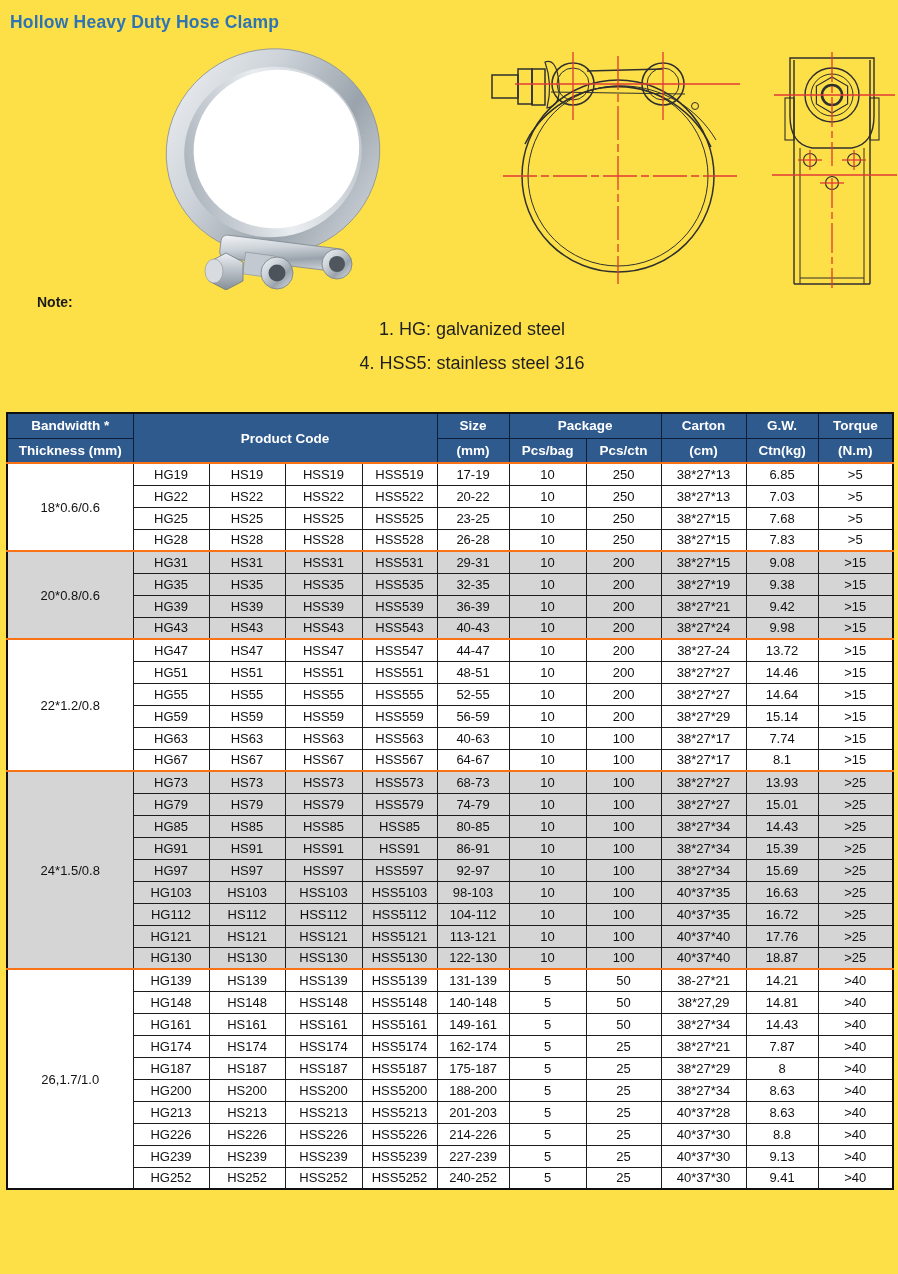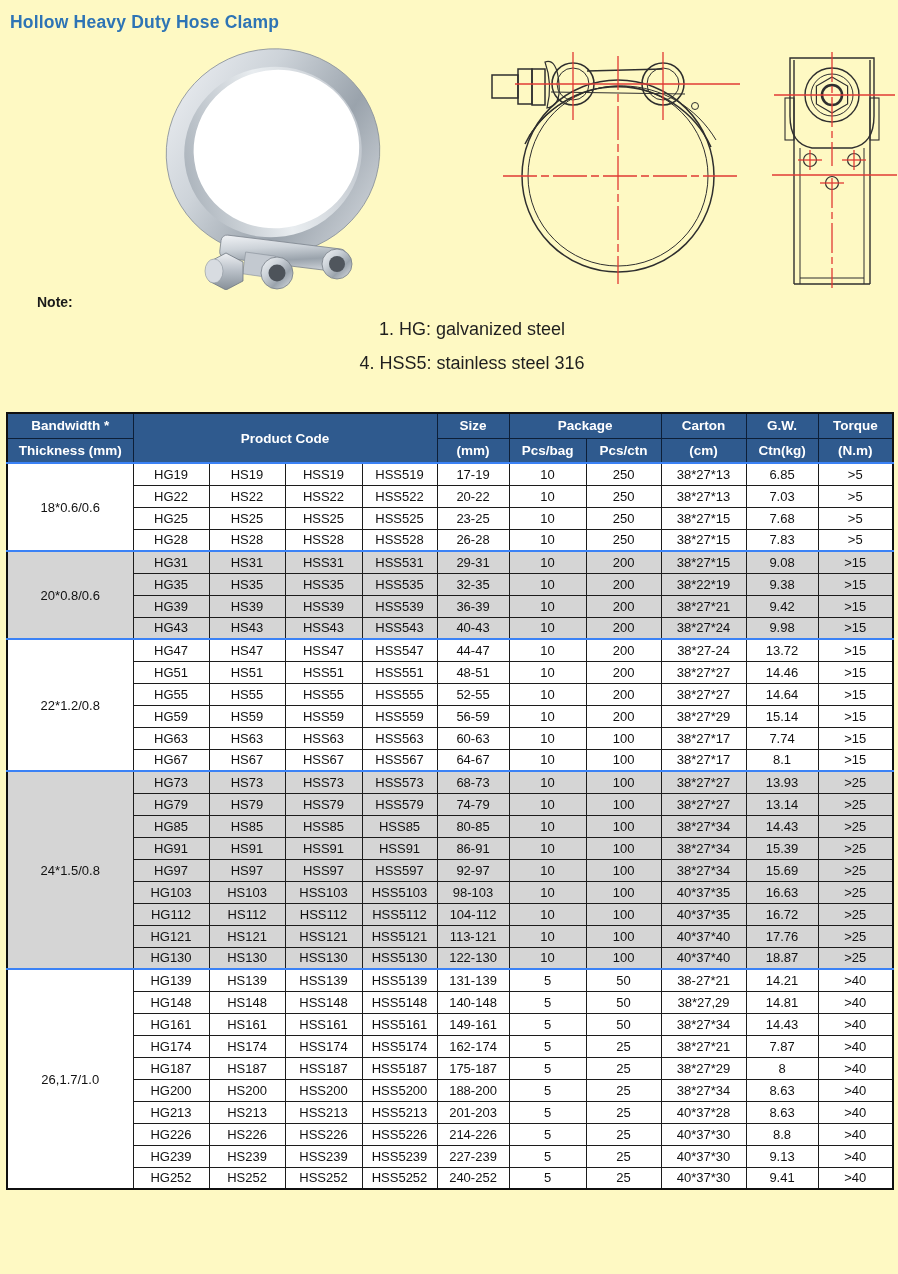--- a/index.html
+++ b/index.html
@@ -1,18 +1,18 @@
 <!DOCTYPE html>
 <html><head>
 <meta charset="utf-8">
 <style>
   * { box-sizing: border-box; margin: 0; padding: 0; }
   html,body { background:#ffffff; }
   body { font-family:"Liberation Sans", sans-serif; }
-  .page { position:relative; width:898px; height:1274px; background:#fef9c3; overflow:hidden; }
+  .page { position:relative; width:898px; height:1274px; background:#fde047; overflow:hidden; }
 
   .page-title {
     position:absolute; left:10px; top:12px;
     font-size:17.5px; font-weight:bold; color:#2E74B5; letter-spacing:0.2px;
   }
 
   .figures { position:absolute; left:0; top:40px; width:898px; height:252px; }
   .fig { position:absolute; top:0; }
   .fig-photo { left:148px; width:256px; height:250px; }
   .fig-front { left:487px; top:4px; width:258px; height:245px; }
@@ -31,21 +31,21 @@
     background:#2F5A8E; color:#ffffff; font-weight:bold;
     font-size:13.5px; border:1px solid #0d1f38; height:25px; text-align:center;
     padding:0 1px;
   }
   table.spec td {
     border:1px solid #1c1c1c; text-align:center; vertical-align:middle;
     font-size:13px; color:#111111; height:22px; padding:0 1px; background:#ffffff;
     overflow:hidden; white-space:nowrap;
   }
   table.spec tr.shaded td { background:#D5D5D5; }
-  table.spec tr.group-first td { border-top:2px solid #3b82f6; }
+  table.spec tr.group-first td { border-top:2px solid #f97316; }
   td.bandwidth-cell { font-size:13px; }
 </style>
 </head>
 <body>
 
 <div class="page">
 
   <div class="page-title">Hollow Heavy Duty Hose Clamp</div>
 
   <div class="figures">
@@ -252,21 +252,21 @@
           <td>&gt;15</td>
         </tr>
         <tr class="shaded">
           <td>HG35</td>
           <td>HS35</td>
           <td>HSS35</td>
           <td>HSS535</td>
           <td>32-35</td>
           <td>10</td>
           <td>200</td>
-          <td>38*22*19</td>
+          <td>38*27*19</td>
           <td>9.38</td>
           <td>&gt;15</td>
         </tr>
         <tr class="shaded">
           <td>HG39</td>
           <td>HS39</td>
           <td>HSS39</td>
           <td>HSS539</td>
           <td>36-39</td>
           <td>10</td>
@@ -334,21 +334,21 @@
           <td>200</td>
           <td>38*27*29</td>
           <td>15.14</td>
           <td>&gt;15</td>
         </tr>
         <tr class="">
           <td>HG63</td>
           <td>HS63</td>
           <td>HSS63</td>
           <td>HSS563</td>
-          <td>60-63</td>
+          <td>40-63</td>
           <td>10</td>
           <td>100</td>
           <td>38*27*17</td>
           <td>7.74</td>
           <td>&gt;15</td>
         </tr>
         <tr class="">
           <td>HG67</td>
           <td>HS67</td>
           <td>HSS67</td>
@@ -375,21 +375,21 @@
         </tr>
         <tr class="shaded">
           <td>HG79</td>
           <td>HS79</td>
           <td>HSS79</td>
           <td>HSS579</td>
           <td>74-79</td>
           <td>10</td>
           <td>100</td>
           <td>38*27*27</td>
-          <td>13.14</td>
+          <td>15.01</td>
           <td>&gt;25</td>
         </tr>
         <tr class="shaded">
           <td>HG85</td>
           <td>HS85</td>
           <td>HSS85</td>
           <td>HSS85</td>
           <td>80-85</td>
           <td>10</td>
           <td>100</td>

